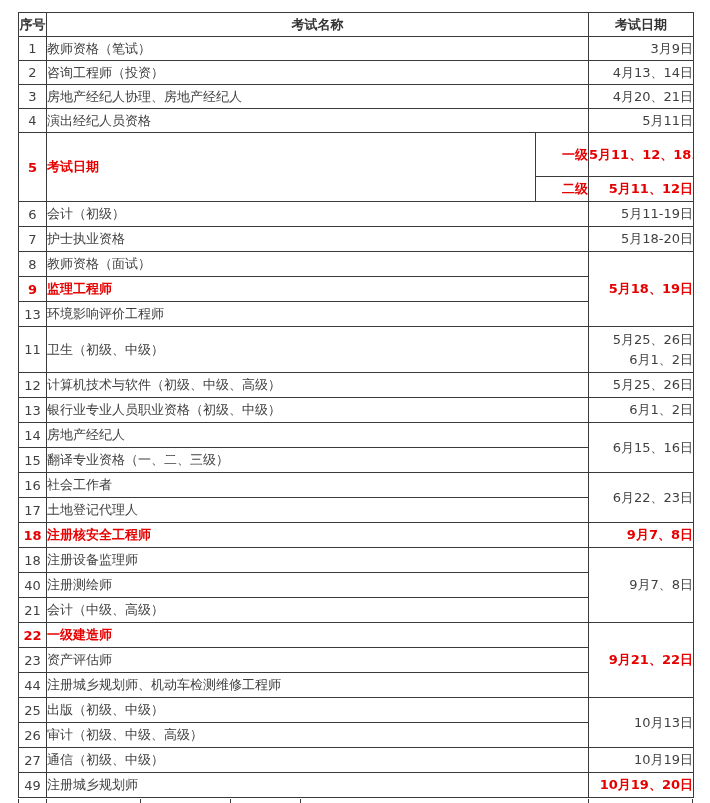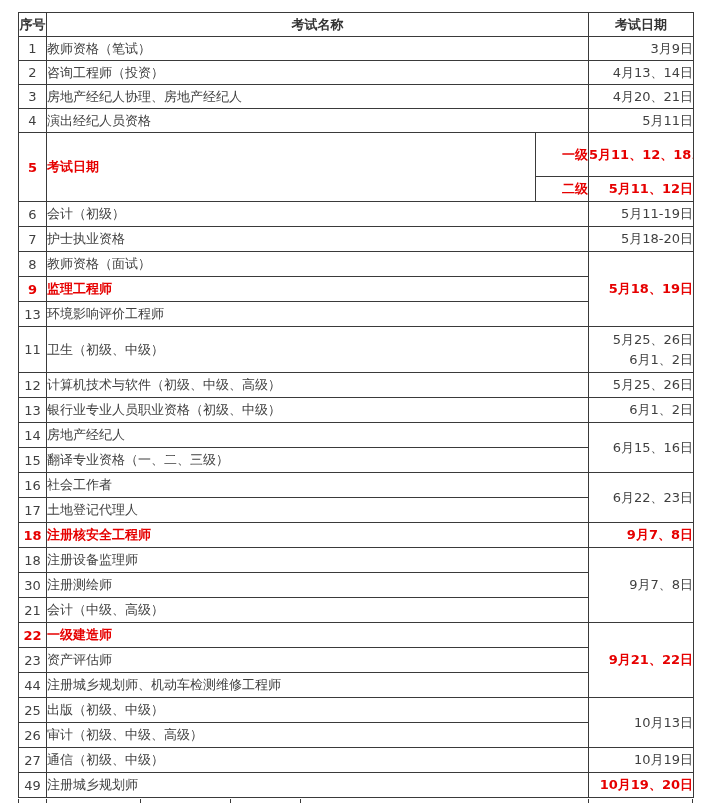--- a/index.html
+++ b/index.html
@@ -189,21 +189,21 @@
         <td class="name red" colspan="2">注册核安全工程师</td>
         <td class="date red">9月7、8日</td>
       </tr>
 
       <tr>
         <td class="no">18</td>
         <td class="name" colspan="2">注册设备监理师</td>
         <td class="date" rowspan="3">9月7、8日</td>
       </tr>
       <tr>
-        <td class="no">30</td>
+        <td class="no">40</td>
         <td class="name" colspan="2">注册测绘师</td>
       </tr>
       <tr>
         <td class="no">21</td>
         <td class="name" colspan="2">会计（中级、高级）</td>
       </tr>
 
       <tr>
         <td class="no red">22</td>
         <td class="name red" colspan="2">一级建造师</td>

